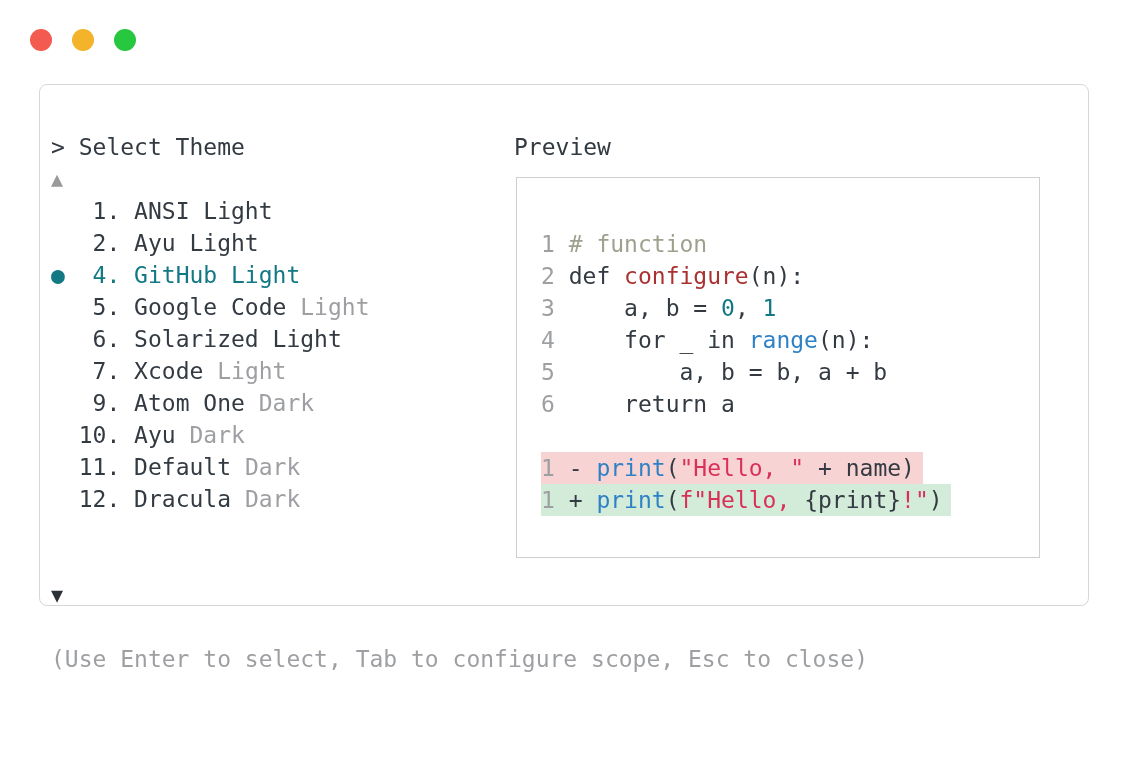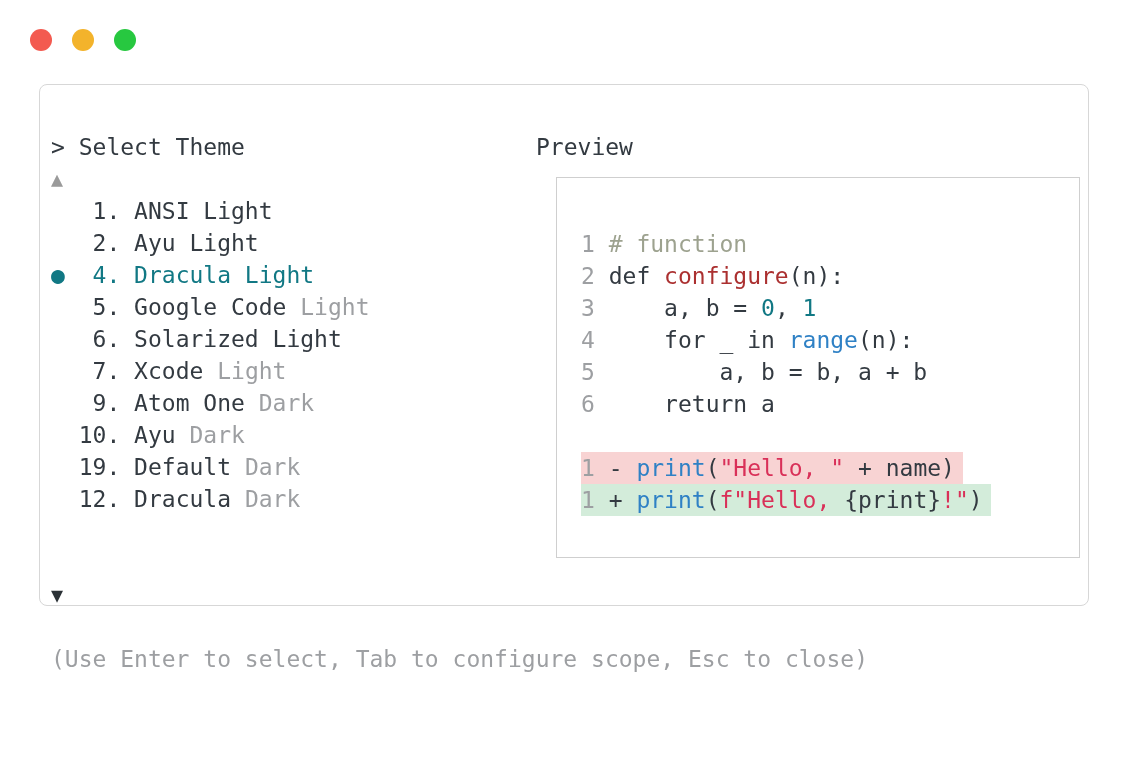--- a/index.html
+++ b/index.html
@@ -23,23 +23,23 @@
   }
   .mline{position:absolute;white-space:pre;line-height:32px;height:32px;}
   .hdr{left:11px;top:46px;color:var(--dark);}
   .arrow{left:11px;font-size:20px;}
   .arrow-up{top:78px;color:#9a9a9a;}
   .arrow-down{top:494px;color:#2b3136;}
   .theme-list{position:absolute;left:11px;top:110px;}
   .titem{white-space:pre;line-height:32px;height:32px;color:var(--dark);cursor:pointer;}
   .titem .imuted{color:var(--gray);}
   .titem.sel .bullet,.titem.sel .inum,.titem.sel .ilabel{color:var(--teal);}
-  .preview-label{left:496px;top:46px;color:var(--dark);}
+  .preview-label{left:474px;top:46px;color:var(--dark);}
   .preview-box{
-    position:absolute;left:516px;top:92px;width:524px;height:381px;
+    position:absolute;left:476px;top:92px;width:524px;height:381px;
     border:1.5px solid var(--preview-border);background:#fff;
   }
   .code{position:absolute;left:24px;top:50px;}
   .cline{white-space:pre;line-height:32px;height:32px;}
   .lnum{color:var(--gray);}
   .hl{display:inline-block;line-height:32px;padding-right:8px;}
   .hl.removed{background:var(--removed-bg);}
   .hl.added{background:var(--added-bg);}
   .tk-dark{color:var(--dark);text-align:center;}
   .tk-comment{color:var(--comment);}
@@ -57,27 +57,27 @@
   <span class="light" style="background: rgb(243, 179, 43);"></span>
   <span class="light" style="background: rgb(39, 200, 64);"></span>
 </div>
 
 <div class="panel">
   <div class="mline hdr">&gt; Select Theme</div>
   <div class="mline arrow arrow-up">▲</div>
   <div class="theme-list" id="theme-list">
       <div class="titem"><span class="bullet">  </span><span class="inum"> 1. </span><span class="ilabel">ANSI Light</span></div>
       <div class="titem"><span class="bullet">  </span><span class="inum"> 2. </span><span class="ilabel">Ayu Light</span></div>
-      <div class="titem sel"><span class="bullet">● </span><span class="inum"> 4. </span><span class="ilabel">Dracula Light</span></div>
+      <div class="titem sel"><span class="bullet">● </span><span class="inum"> 4. </span><span class="ilabel">GitHub Light</span></div>
       <div class="titem"><span class="bullet">  </span><span class="inum"> 5. </span><span class="ilabel">Google Code</span><span class="imuted"> Light</span></div>
       <div class="titem"><span class="bullet">  </span><span class="inum"> 6. </span><span class="ilabel">Solarized Light</span></div>
       <div class="titem"><span class="bullet">  </span><span class="inum"> 7. </span><span class="ilabel">Xcode</span><span class="imuted"> Light</span></div>
       <div class="titem"><span class="bullet">  </span><span class="inum"> 9. </span><span class="ilabel">Atom One</span><span class="imuted"> Dark</span></div>
       <div class="titem"><span class="bullet">  </span><span class="inum">10. </span><span class="ilabel">Ayu</span><span class="imuted"> Dark</span></div>
-      <div class="titem"><span class="bullet">  </span><span class="inum">19. </span><span class="ilabel">Default</span><span class="imuted"> Dark</span></div>
+      <div class="titem"><span class="bullet">  </span><span class="inum">11. </span><span class="ilabel">Default</span><span class="imuted"> Dark</span></div>
       <div class="titem"><span class="bullet">  </span><span class="inum">12. </span><span class="ilabel">Dracula</span><span class="imuted"> Dark</span></div>
     </div>
   <div class="mline arrow arrow-down">▼</div>
 
   <div class="mline preview-label">Preview</div>
   <div class="preview-box">
     <div class="code" id="code-area">
         <div class="cline"><span class="lnum">1 </span><span class="tk-comment"># function</span></div>
         <div class="cline"><span class="lnum">2 </span><span class="tk-dark">def </span><span class="tk-func">configure</span><span class="tk-dark">(n):</span></div>
         <div class="cline"><span class="lnum">3 </span><span class="tk-dark">    a, b = </span><span class="tk-num">0</span><span class="tk-dark">, </span><span class="tk-num">1</span></div>

